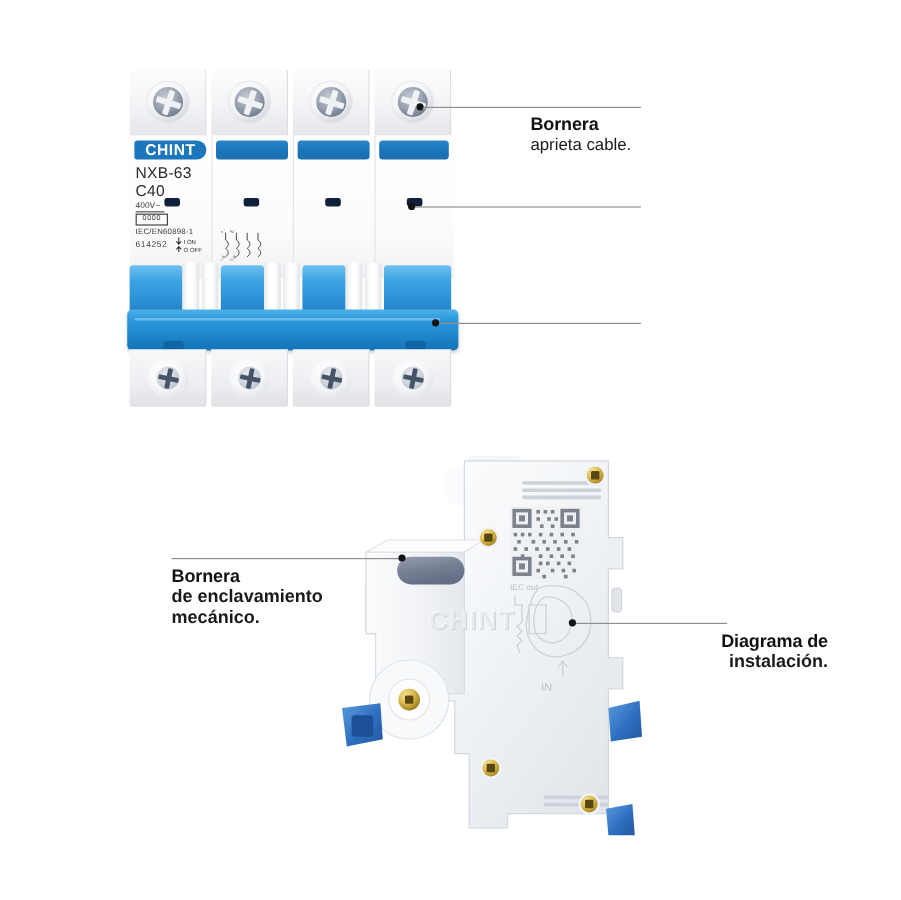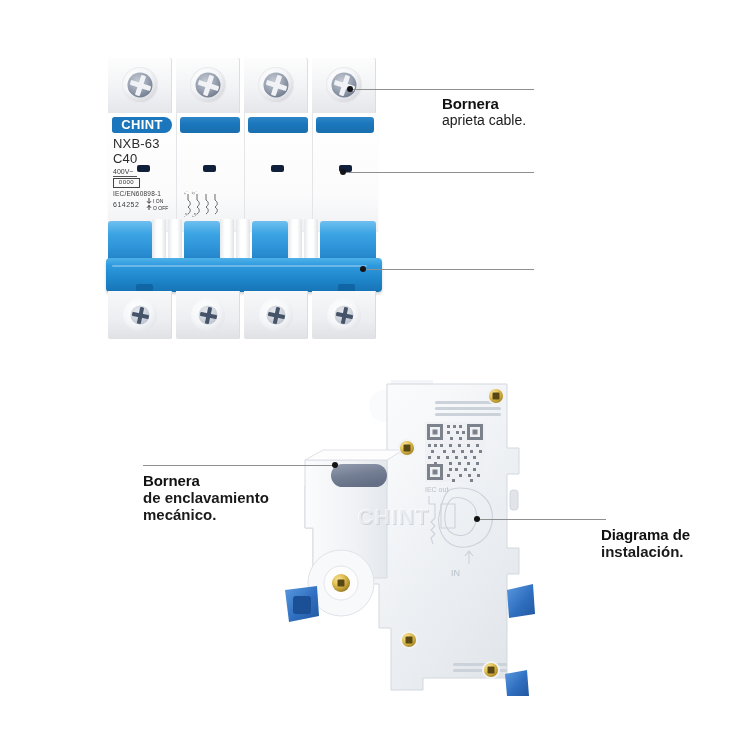--- a/index.html
+++ b/index.html
@@ -627,18 +627,18 @@
   <div class="leader" style="left:143px; top:465px; width:192px;"></div>
   <div class="dot" style="left:332px; top:462px;"></div>
   <div class="ann bold-sub" style="left:143px; top:472px;">
     <div class="ann-title">Bornera</div>
     <div class="ann-sub">de enclavamiento</div>
     <div class="ann-sub">mecánico.</div>
   </div>
 
   <div class="leader" style="left:478px; top:519px; width:128px;"></div>
   <div class="dot" style="left:474px; top:516px;"></div>
-  <div class="ann bold-sub" style="left:601px; top:526px;">
+  <div class="ann bold-sub" style="left:601px; top:526px;text-align:right;">
     <div class="ann-title">Diagrama de</div>
     <div class="ann-sub">instalación.</div>
   </div>
 
 </div>
 
 </body></html>

